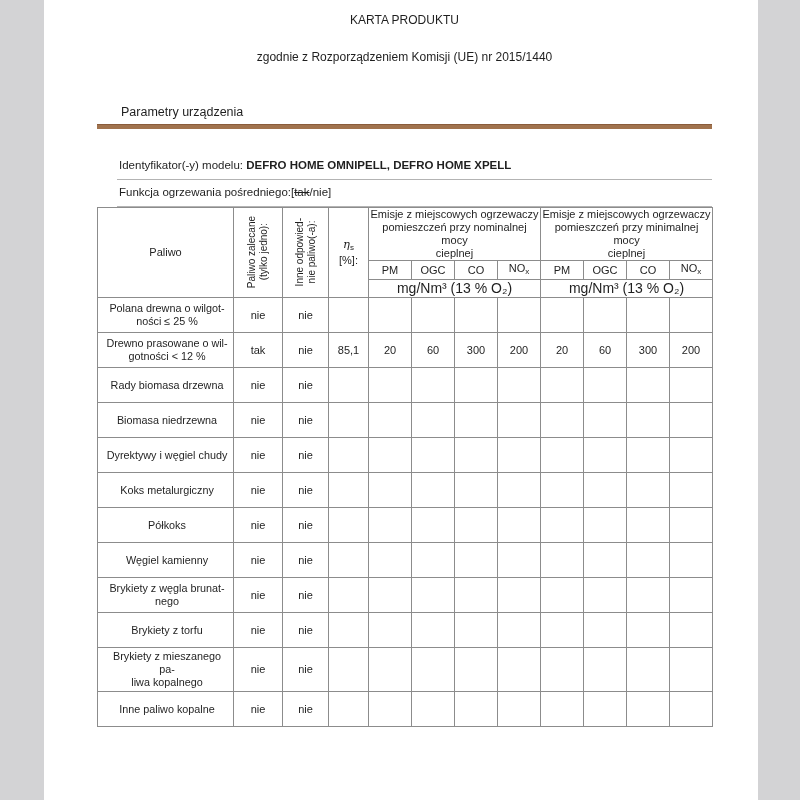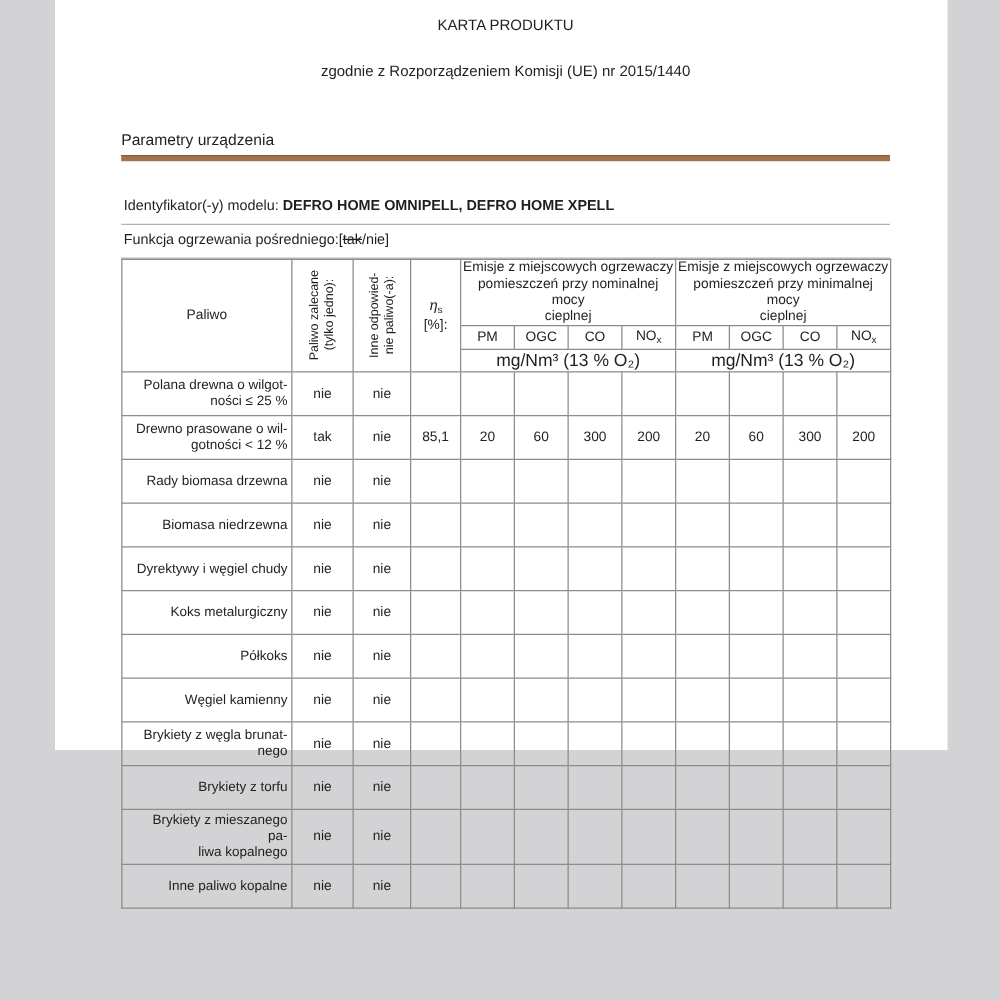--- a/index.html
+++ b/index.html
@@ -1,33 +1,33 @@
 <!DOCTYPE html>
 <html><head>
 <meta charset="utf-8">
 <style>
   html,body{margin:0;padding:0;}
   body{
     width:800px;height:800px;background:#d3d3d5;
     font-family:"Liberation Sans",sans-serif;color:#1f1f1f;
     -webkit-font-smoothing:antialiased;position:relative;overflow:hidden;
   }
-  .page{position:absolute;left:44px;top:0;width:714px;height:600px;background:#ffffff;}
+  .page{position:absolute;left:44px;top:0;width:714px;height:800px;background:#ffffff;}
   .content{padding:0 46px 0 53px;}
 
   .title-line{text-align:center;font-size:12px;line-height:15px;}
   .t1{padding-top:13px;}
   .t2{padding-top:22px;}
   .t3{padding-top:19px;}
 
-  .section-title{font-size:12.5px;padding-top:40px;padding-bottom:5px;}
+  .section-title{font-size:12.5px;padding-top:40px;padding-bottom:5px;margin-left:24px;}
   .section-rule{height:4px;background:#a1734e;border-top:1px solid #8a5c3c;}
 
   .info-block{margin-top:24px;}
-  .info-row{font-size:11.5px;line-height:14px;padding:5px 0 7px 2px;border-bottom:1px solid #b3b3b3;}
+  .info-row{font-size:11.5px;line-height:14px;padding:5px 0 7px 2px;border-bottom:1px solid #b3b3b3;margin-left:20px;}
   .info-row.last{border-bottom:none;padding-bottom:3px;}
   .bold{font-weight:bold;}
   .strike{text-decoration:line-through;}
   .val{font-size:12.5px;}
 
   table.fuel{border-collapse:collapse;table-layout:fixed;width:615px;margin-top:0;}
   table.fuel th,table.fuel td{
     border:1px solid #8c8c8c;padding:0;margin:0;
     font-weight:normal;text-align:center;vertical-align:middle;
     font-size:11px;line-height:13px;overflow:hidden;
@@ -39,21 +39,21 @@
     white-space:pre-line;font-size:10px;line-height:12px;
     margin:0 auto;max-height:78px;
   }
   th.eta-h{vertical-align:top;padding-top:12px;font-size:11px;}
   th.eta-h i{font-family:"DejaVu Serif",serif;font-style:italic;font-size:11.5px;}
   tr.pollutant-row th{height:18px;font-size:11px;}
   tr.unit-row th{height:17px;font-size:14px;}
   sub{font-size:8px;vertical-align:-2px;}
   tbody td{height:30px;font-size:11.5px;}
   tbody td.fuel-name{
-    text-align:right;padding:2px 3px 2px 6px;white-space:pre-line;
+    text-align:center;padding:2px 3px 2px 6px;white-space:pre-line;
     font-size:10.8px;line-height:13px;
   }
 </style>
 </head>
 <body>
 
 <div class="page">
   <div class="content">
 
     <div class="title-line t1">KARTA PRODUKTU</div>

